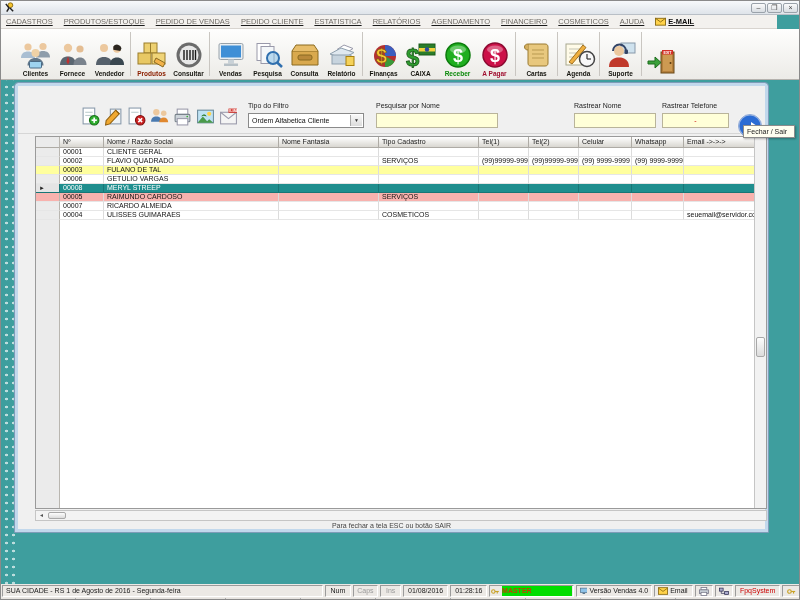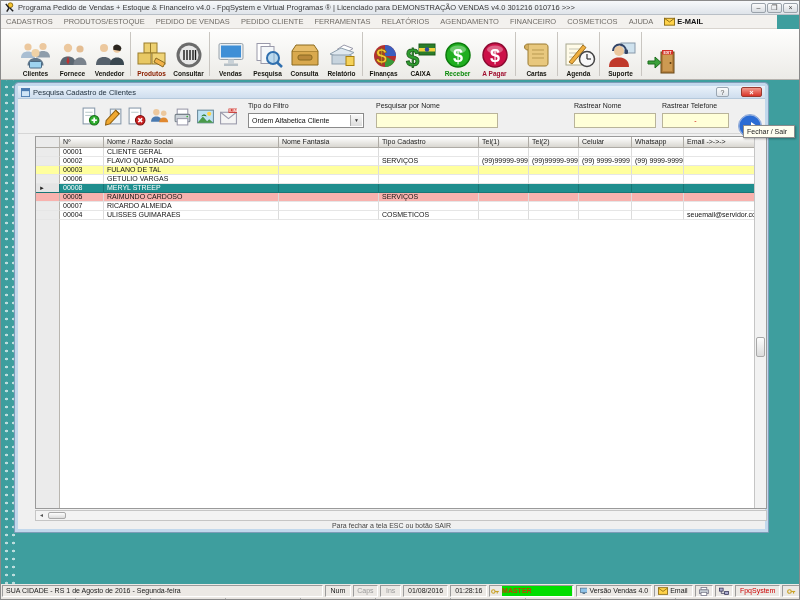--- a/index.html
+++ b/index.html
@@ -7,21 +7,21 @@
   body { font-family:"Liberation Sans", sans-serif; font-size:8px; color:#1a1a1a; }
   .screen { position:relative; width:800px; height:600px; background:#3E9E9E; overflow:hidden; border:1px solid #8a8a8a; }
 
   
   .titlebar { position:absolute; left:0; top:0; width:800px; height:14px; background:linear-gradient(#f7f9fb,#dfe4ea); border-bottom:1px solid #b9bfc6; display:flex; align-items:center; padding:0 3px; }
   .titlebar .app-title { font-size:7.5px; color:#3a3a3a; margin-left:3px; white-space:nowrap; overflow:hidden; }
   .win-btns { position:absolute; right:3px; top:2px; display:flex; gap:1px; }
   .win-btn { width:15px; height:10px; background:linear-gradient(#fbfbfb,#d8dde2); border:1px solid #9aa2aa; font-size:7px; line-height:8px; text-align:center; color:#444; border-radius:2px; }
 
   
-  .menubar { position:absolute; left:0; top:14px; width:776px; height:14px; background:#f3f1ee; border-bottom:1px solid #d8d4cf; display:flex; align-items:center; padding-left:5px; }
+  .menubar { position:absolute; left:0; top:14px; width:776px; height:14px; background:#f3f1ee; border-bottom:1px solid #d8d4cf; display:flex; align-items:center; padding-left:5px;text-decoration:underline; }
   .menu-item { font-size:7.5px; color:#6f6b66; margin-right:11px; white-space:nowrap; }
   .menu-email { display:flex; align-items:center; gap:2px; font-weight:bold; color:#111; font-size:7.5px; }
 
   
   .toolbar { position:absolute; left:0; top:28px; width:800px; height:51px; background:linear-gradient(#fefefd,#ecebe7); border-bottom:1px solid #b5b2ad; display:flex; align-items:center; padding-left:16px; }
   .tb-item { width:37px; height:46px; display:flex; flex-direction:column; align-items:center; justify-content:flex-end; }
   .tb-item svg { display:block; }
   .tb-label { font-size:6.5px; font-weight:bold; color:#15150f; margin-top:1px; white-space:nowrap; }
   .tb-label.maroon { color:#8B2000; }
   .tb-label.green { color:#0B8A0B; }
@@ -91,34 +91,33 @@
 <body>
 
 <div class="screen">
 
   <div class="titlebar">
     <svg width="11" height="11" viewBox="0 0 12 12">
         <circle cx="7" cy="3.5" r="2.6" fill="#f4c430" stroke="#8a6a10"></circle>
         <path d="M2 2l3.5 4.5L3 10.5" fill="none" stroke="#222" stroke-width="1.6"></path>
         <path d="M6.5 6.5L10 10" stroke="#222" stroke-width="1.6"></path>
       </svg>
-    <span class="app-title">Programa Pedido de Vendas + Estoque &amp; Financeiro v4.0 - FpqSystem e Virtual Programas ® | Licenciado para DEMONSTRAÇÃO VENDAS v4.0 301216 010716 &gt;&gt;&gt;</span>
     <div class="win-btns">
       <div class="win-btn">–</div>
       <div class="win-btn">❐</div>
       <div class="win-btn">×</div>
     </div>
   </div>
 
   <div class="menubar">
     <span class="menu-item">CADASTROS</span>
     <span class="menu-item">PRODUTOS/ESTOQUE</span>
     <span class="menu-item">PEDIDO DE VENDAS</span>
     <span class="menu-item">PEDIDO CLIENTE</span>
-    <span class="menu-item">FERRAMENTAS</span>
+    <span class="menu-item">ESTATISTICA</span>
     <span class="menu-item">RELATÓRIOS</span>
     <span class="menu-item">AGENDAMENTO</span>
     <span class="menu-item">FINANCEIRO</span>
     <span class="menu-item">COSMETICOS</span>
     <span class="menu-item">AJUDA</span>
     <span class="menu-email">
       <svg width="11" height="9" viewBox="0 0 12 9">
           <rect x="0.5" y="1" width="11" height="7.5" fill="#ffd24a" stroke="#8a6a10"></rect>
           <path d="M0.5 1L6 5l5.5-4" fill="none" stroke="#8a6a10"></path>
         </svg>
@@ -303,29 +302,20 @@
           <path d="M2 13h7V9l6 5.5L9 20v-4H2z" fill="#3aa03a" stroke="#1c6c1c"></path>
         </svg>
       <span class="tb-label"></span>
     </div>
   </div>
 
   <div class="desktop">
     <div class="dots-side" style="top:0;"></div>
 
     <div class="childwin">
-      <div class="cw-titlebar">
-        <svg width="9" height="9" viewBox="0 0 10 10">
-            <rect x="0.5" y="0.5" width="9" height="9" fill="#cfe4f6" stroke="#4a7ab0"></rect>
-            <rect x="0.5" y="0.5" width="9" height="3" fill="#4a7ab0"></rect>
-          </svg>
-        <span class="cw-title">Pesquisa Cadastro de Clientes</span>
-        <div class="cw-help">?</div>
-        <div class="cw-close">×</div>
-      </div>
 
       <div class="cw-toolbar">
         <div class="tool-btn" style="left:61px">
           <svg width="19" height="19" viewBox="0 0 18 18">
               <rect x="2" y="1" width="11" height="15" fill="#fff" stroke="#8899aa"></rect>
               <line x1="4" y1="5" x2="11" y2="5" stroke="#bcc"></line>
               <line x1="4" y1="8" x2="11" y2="8" stroke="#bcc"></line>
               <circle cx="12.5" cy="12.5" r="4.5" fill="#2eae2e" stroke="#187018"></circle>
               <line x1="12.5" y1="10" x2="12.5" y2="15" stroke="#fff" stroke-width="1.6"></line>
               <line x1="10" y1="12.5" x2="15" y2="12.5" stroke="#fff" stroke-width="1.6"></line>

